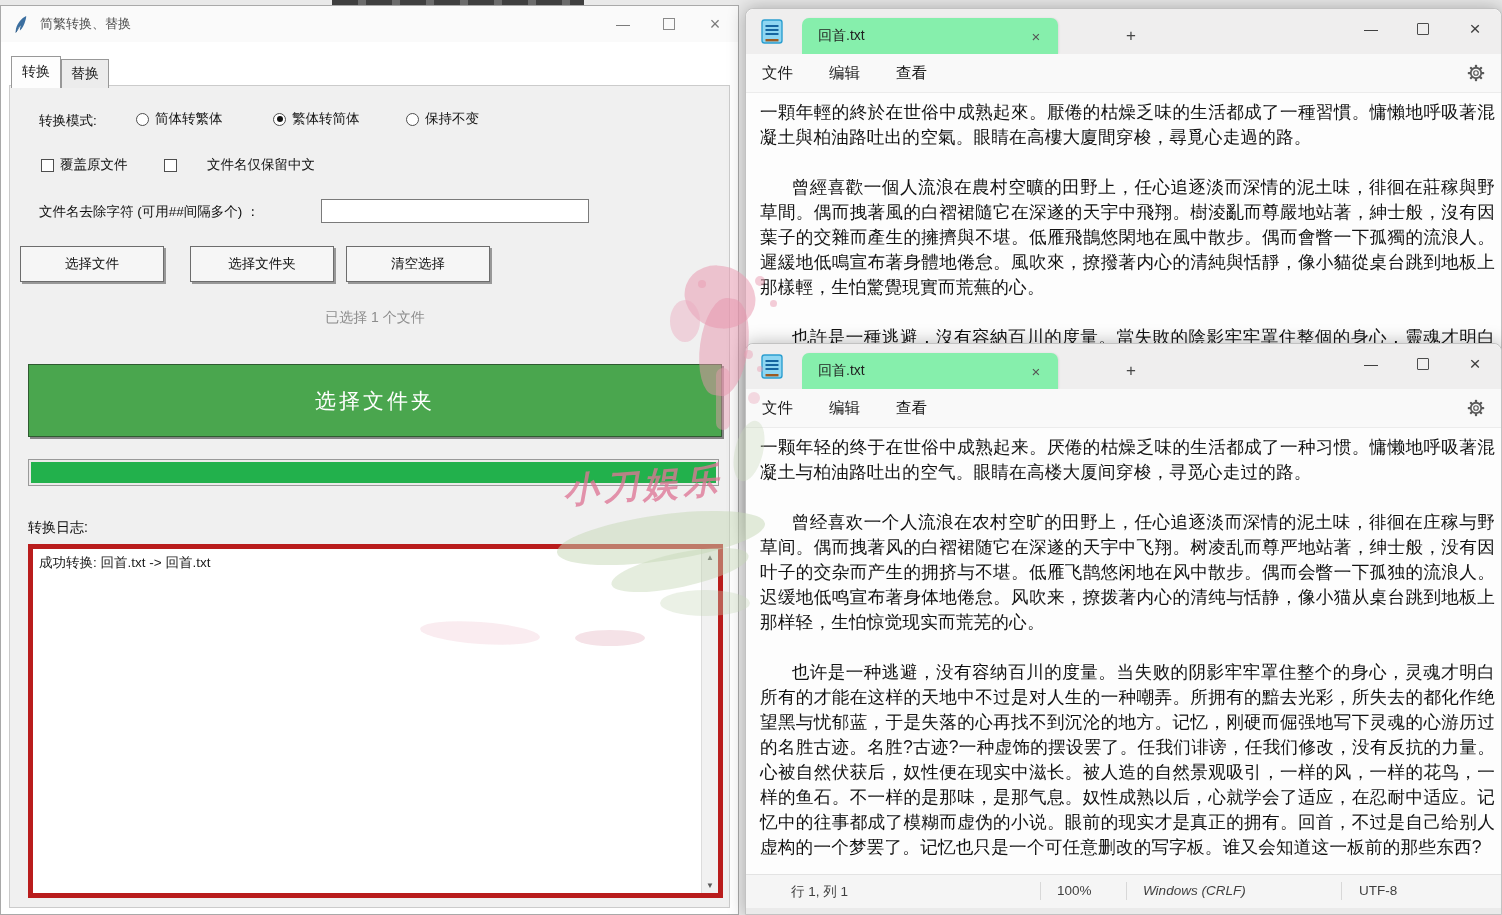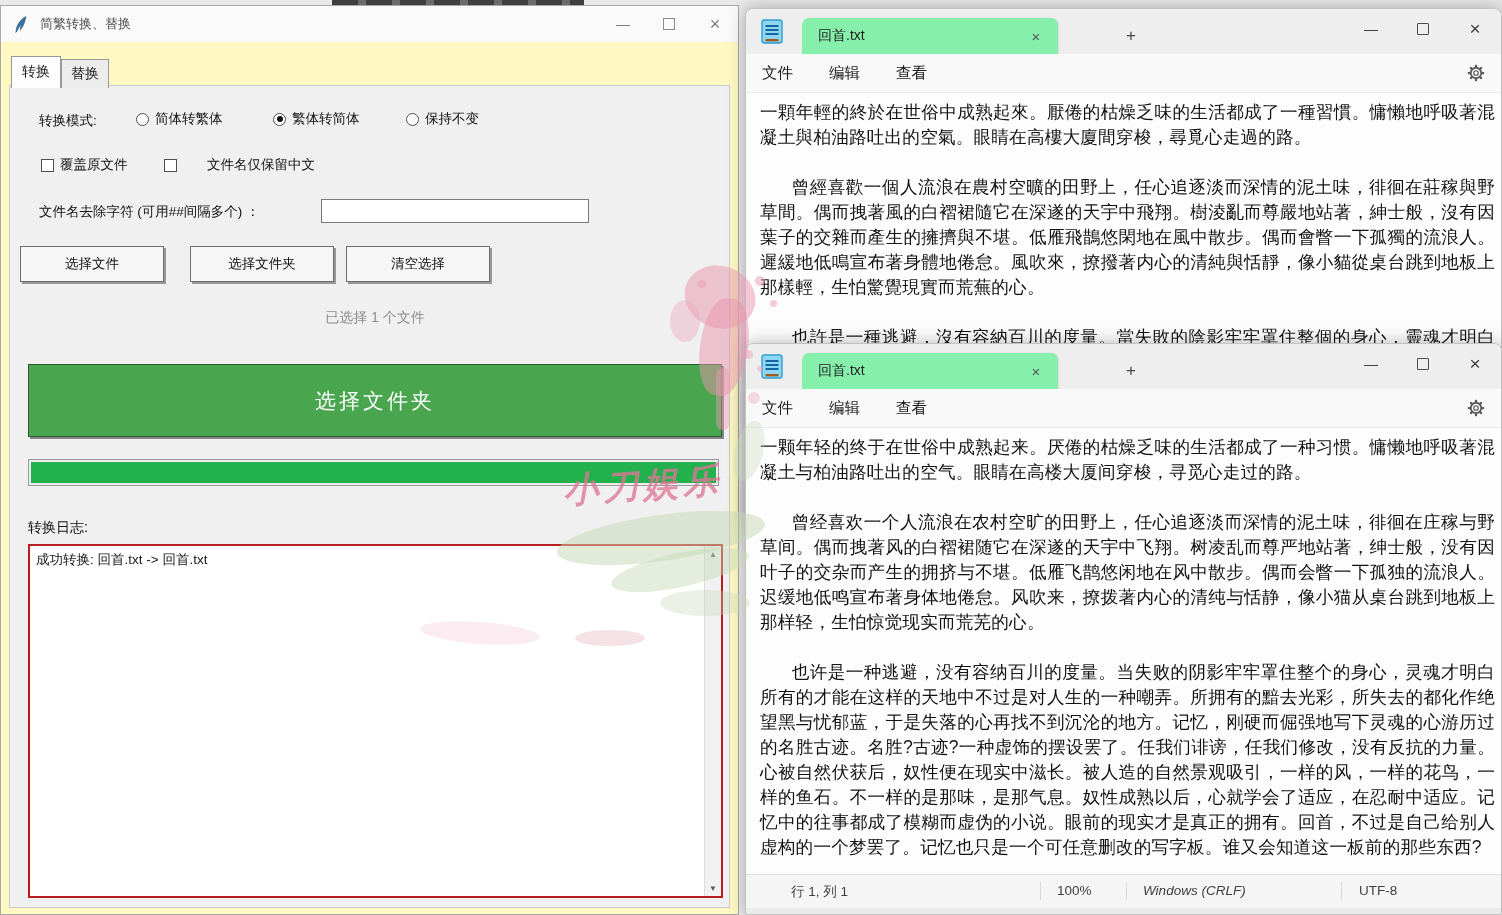--- a/index.html
+++ b/index.html
@@ -6,21 +6,21 @@
   body{
     width:1502px;height:915px;position:relative;overflow:hidden;
     background:#e9e9e9;
     font-family:"Liberation Sans","DejaVu Sans",sans-serif;
     -webkit-font-smoothing:antialiased;
   }
   
   .top-sliver{position:absolute;left:332px;top:0;width:252px;height:5px;z-index:1;
     background:repeating-linear-gradient(90deg,#3f3f3f 0 26px,#6b6b6b 26px 34px);}
   
-  .cw{position:absolute;left:0;top:5px;width:739px;height:910px;background:#fef9c3;
+  .cw{position:absolute;left:0;top:5px;width:739px;height:910px;background:#ffffff;
       border:1px solid #a9a9a9;box-sizing:border-box;z-index:2;}
   .cw-titlebar{height:36px;display:flex;align-items:center;background:#fafafa;}
   .cw-title{font-size:13px;color:#4c4c4c;margin-left:10px;}
   .cw-controls{margin-left:auto;display:flex;height:100%;}
   .cw-ctl{width:46px;height:100%;display:flex;align-items:center;justify-content:center;color:#7b7b7b;font-size:14px;}
   .cw-ctl .maxbox{width:10px;height:10px;border:1px solid #8a8a8a;display:block;}
   .feather{width:17px;height:19px;margin-left:12px;}
   
   .cw-tabs{position:absolute;left:10px;top:50px;display:flex;z-index:3;}
   .cw-tab{font-size:14px;color:#1a1a1a;background:#ececec;border:1px solid #989898;border-bottom:none;
@@ -41,21 +41,21 @@
     display:flex;align-items:center;justify-content:center;box-sizing:border-box;}
   .sel-status{position:absolute;left:27px;top:303px;width:694px;text-align:center;font-size:14px;color:#8c8c8c;}
   .start-btn{position:absolute;left:27px;top:358px;width:694px;height:73px;background:#4aa64e;
     border:1px solid #2f5a31;box-shadow:2px 2px 0 rgba(60,60,60,.6);box-sizing:border-box;
     display:flex;align-items:center;justify-content:center;color:#fff;font-size:21px;letter-spacing:3px;}
   .progress{position:absolute;left:27px;top:453px;width:691px;height:27px;background:#eceaea;
     border:1px solid #9a9a9a;box-sizing:border-box;padding:2px;}
   .progress-fill{height:100%;background:#22b14c;}
   .log-label{position:absolute;left:27px;top:513px;font-size:14px;color:#111;}
   .log-box{position:absolute;left:27px;top:538px;width:695px;height:354px;background:#fff;
-    border:2px solid #b91c1c;box-sizing:border-box;padding-left:28px;}
+    border:5px solid #b91c1c;box-sizing:border-box;padding-left:28px;}
   .log-line{position:absolute;left:6px;top:5px;font-size:13.5px;color:#1a1a1a;}
   .vscroll{position:absolute;right:0;top:0;bottom:0;width:16px;background:#f1f1f1;border-left:1px solid #dcdcdc;}
   .vscroll .arr{position:absolute;left:0;width:16px;height:16px;display:flex;align-items:center;justify-content:center;
     font-size:8px;color:#5a5a5a;}
   .arr.up{top:0;} .arr.down{bottom:0;}
   
   .np{position:absolute;left:745px;width:757px;background:#fdfdfd;border:1px solid #c2c2c2;
       border-radius:8px 8px 0 0;box-sizing:border-box;box-shadow:0 0 18px rgba(0,0,0,.28);overflow:hidden;}
   .np-top{top:8px;height:530px;z-index:3;}
   .np-bottom{top:343px;height:572px;z-index:4;}

